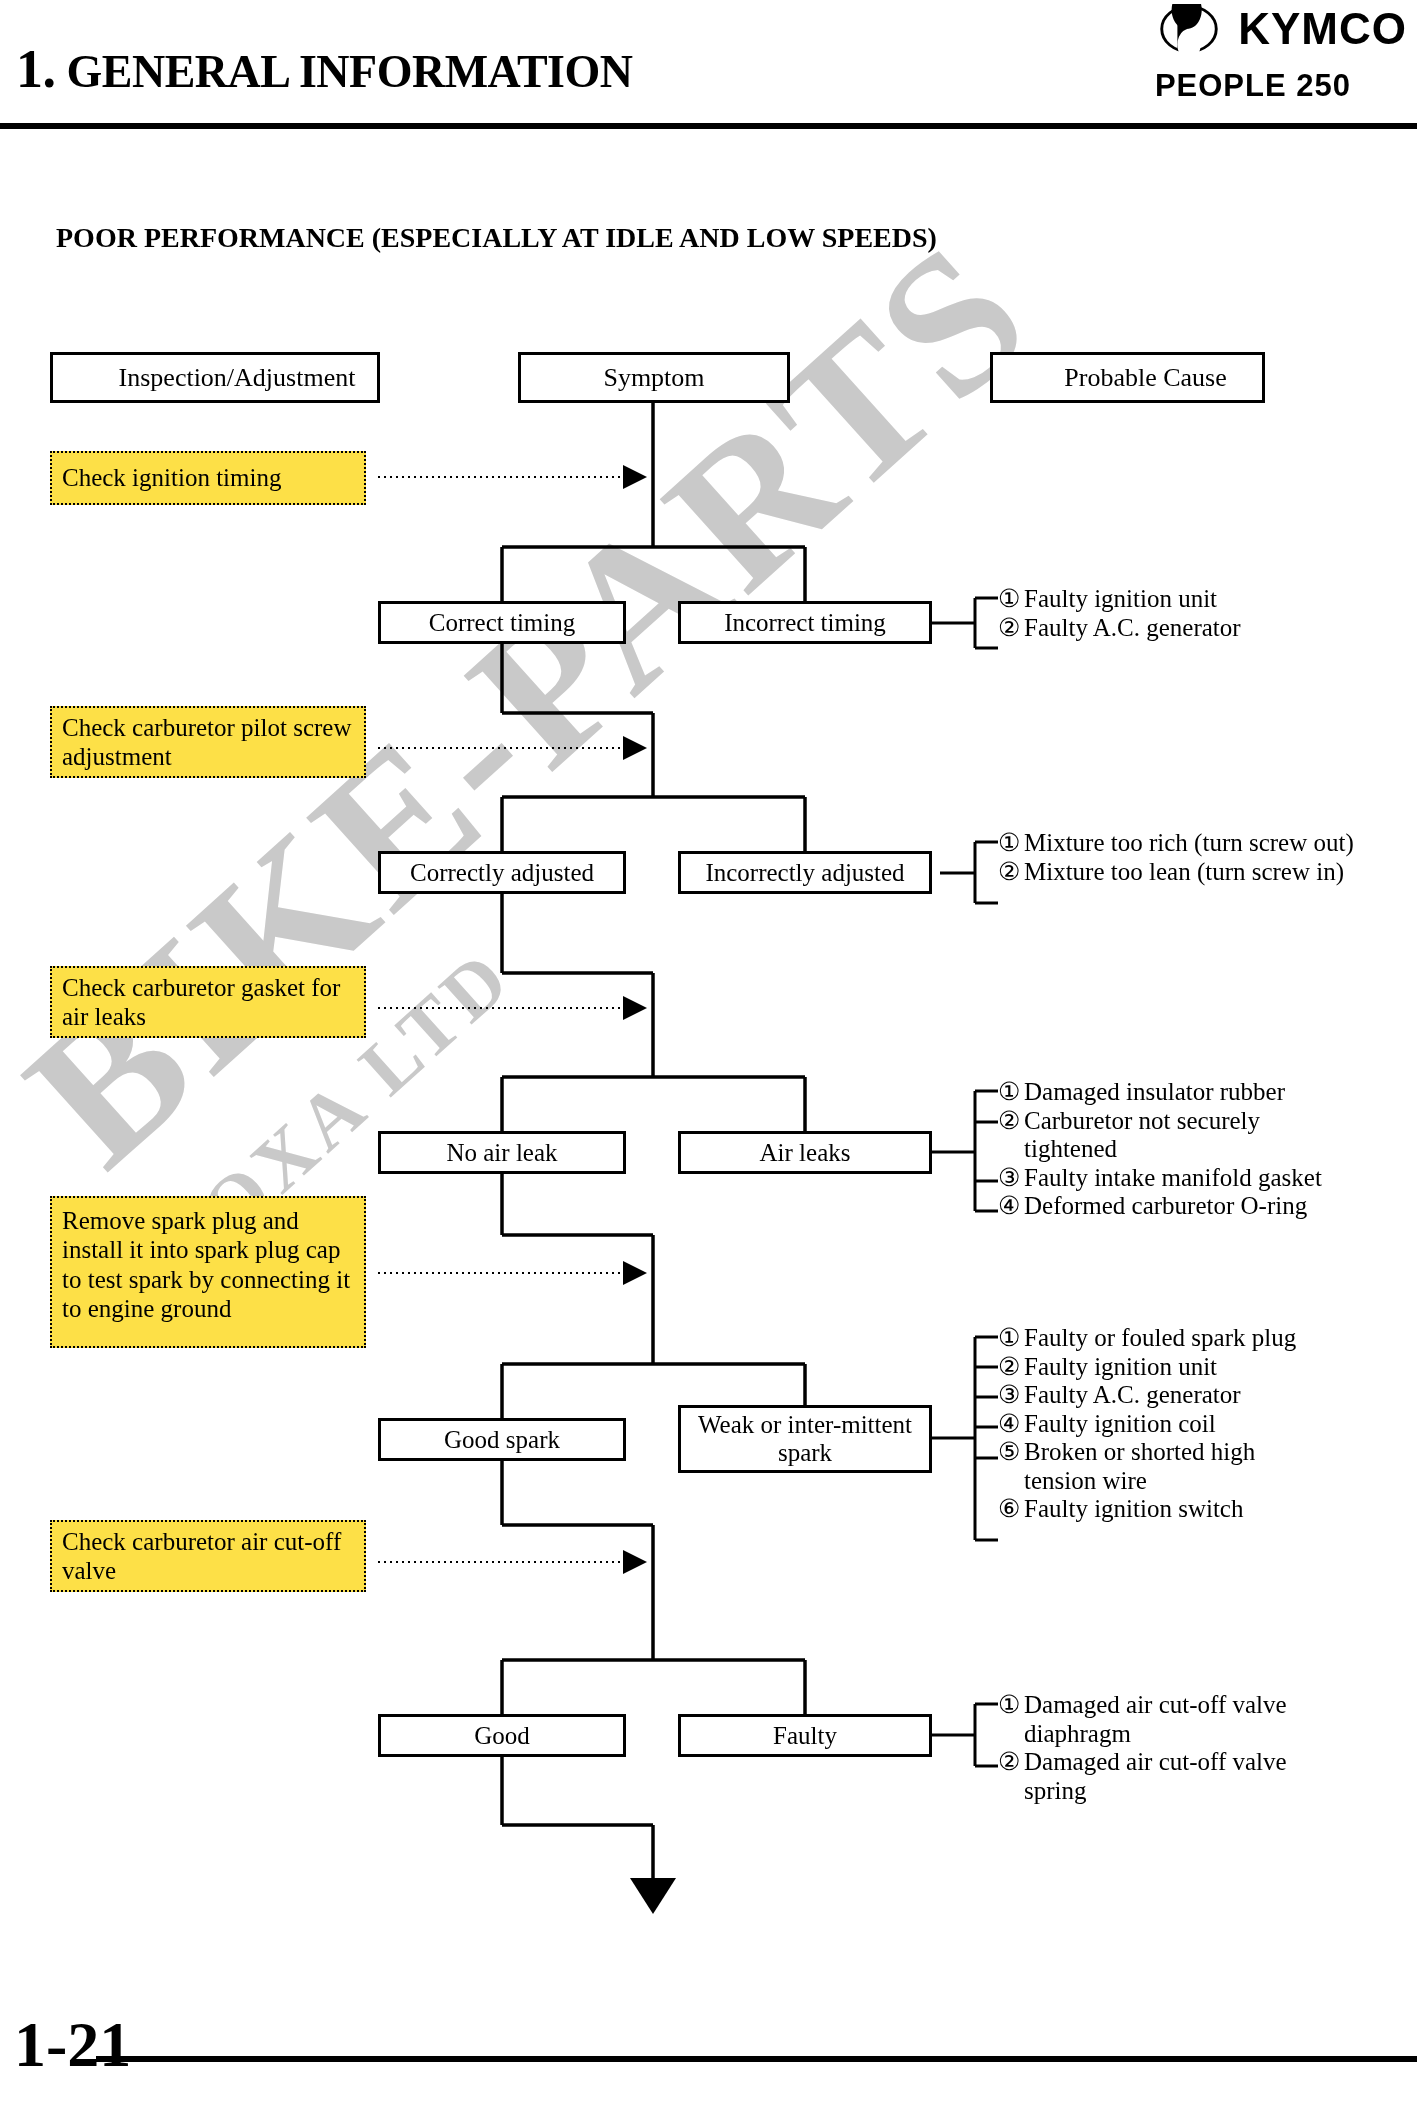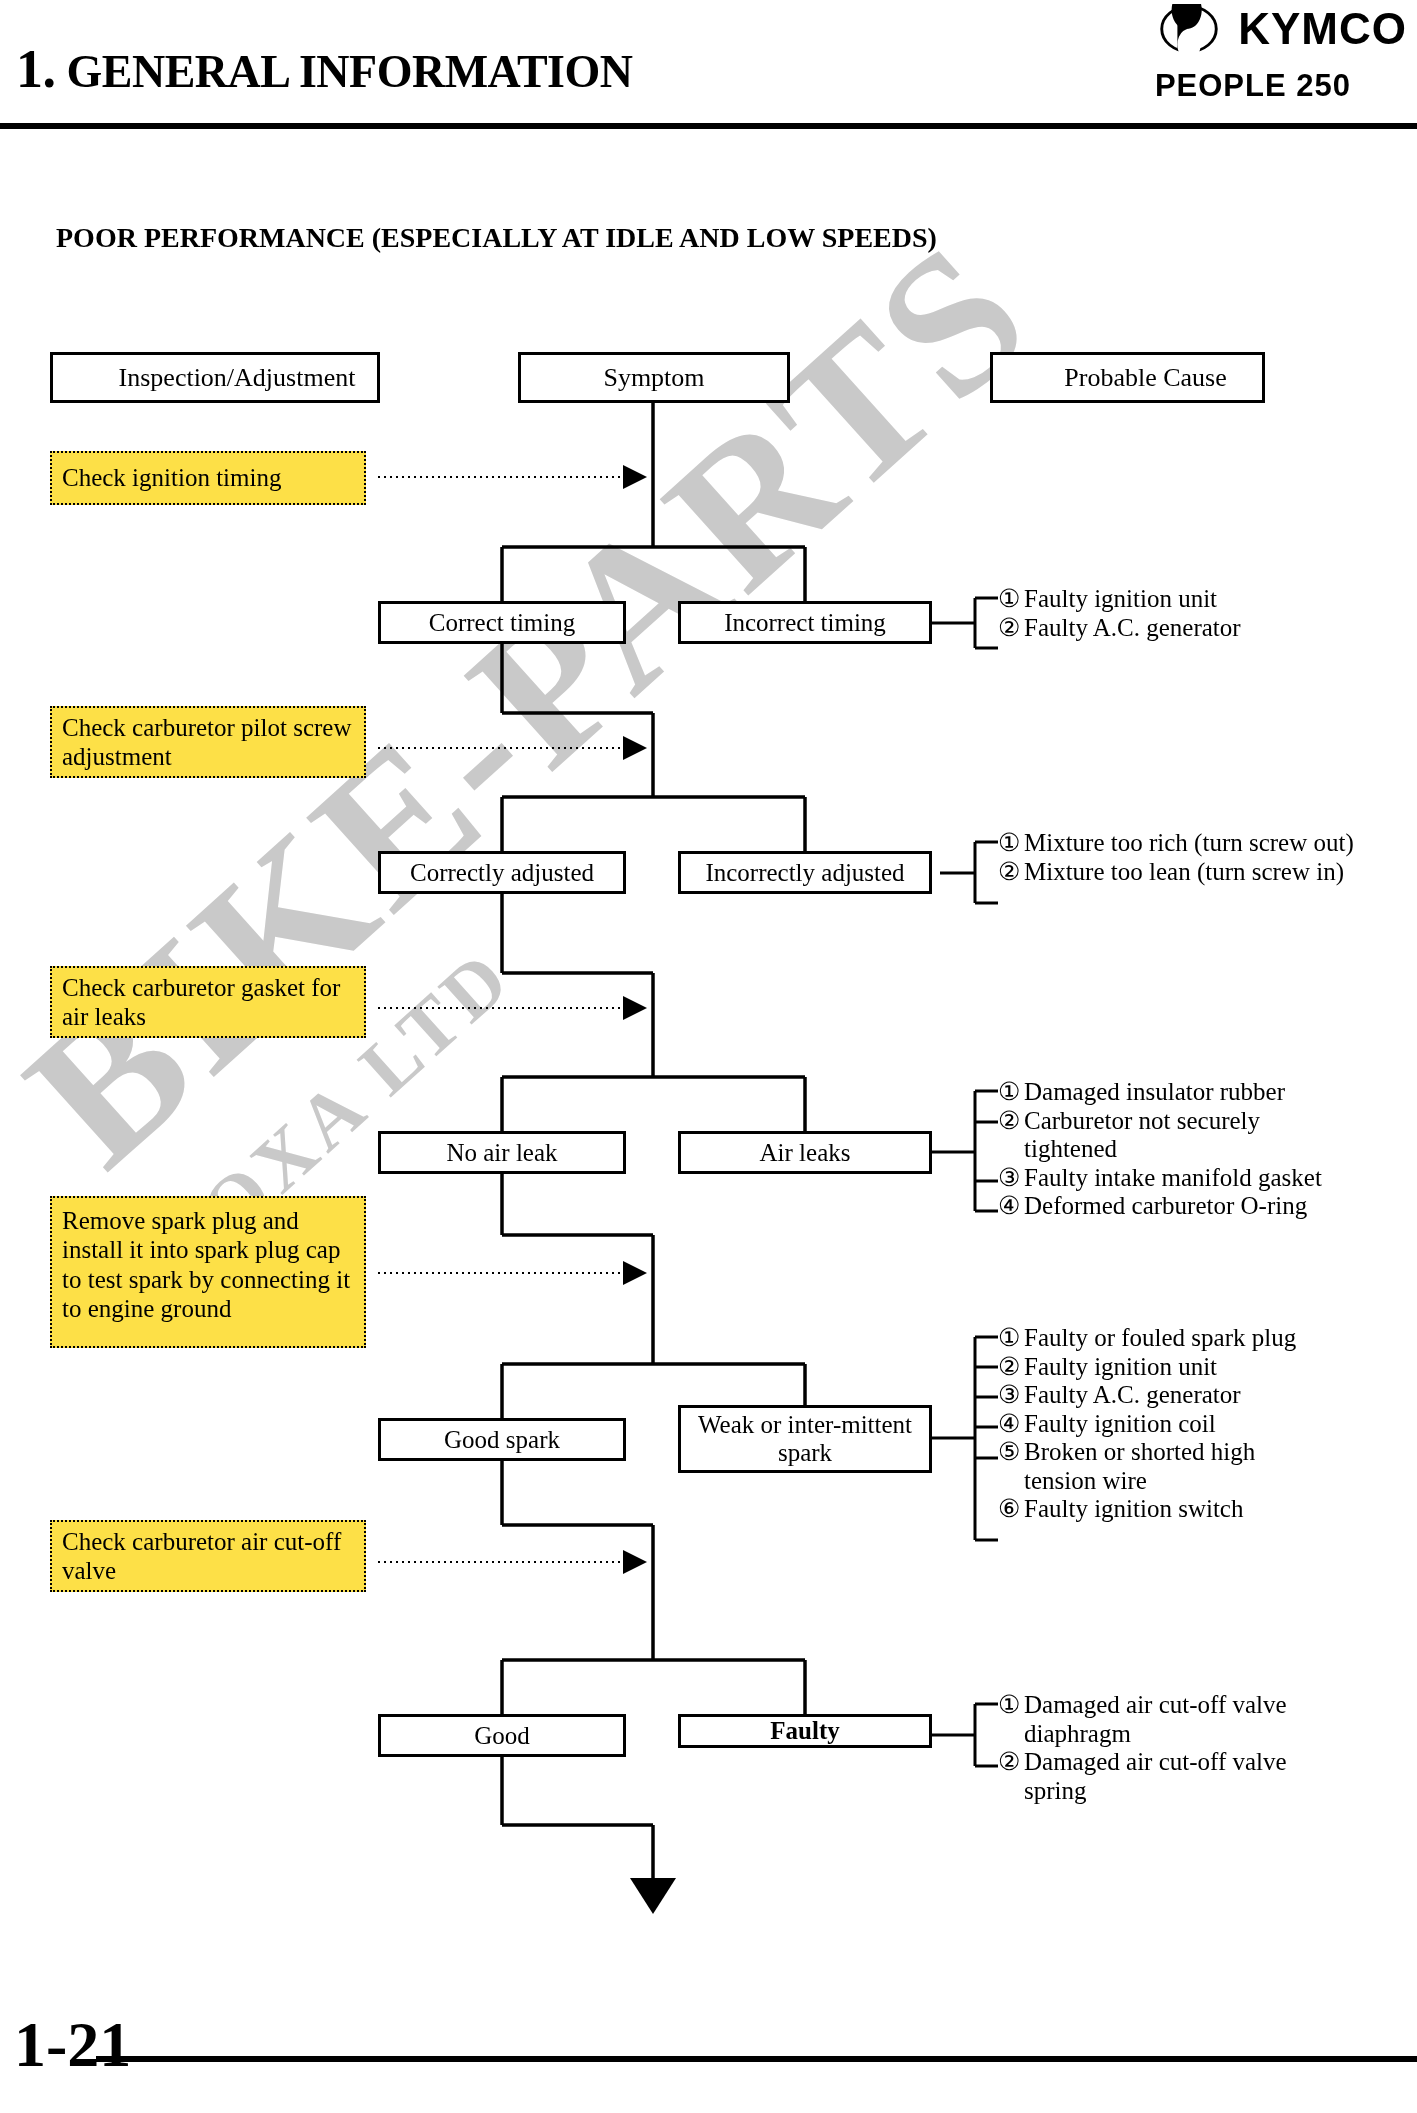--- a/index.html
+++ b/index.html
@@ -421,21 +421,21 @@
         <span class="cause-wrap" style="width:270px;">Broken or shorted high tension wire</span>
       </div>
       <div class="cause-row">
         <span class="cause-num">⑥</span>
         <span class="cause-txt">Faulty ignition switch</span>
       </div>
     </div>
 
     <div class="insp" style="left:50px; top:1520px; width:316px; height:72px;">Check carburetor air cut-off valve</div>
     <div class="box" style="left:378px; top:1714px; width:248px; height:43px;">Good</div>
-    <div class="box" style="left:678px; top:1714px; width:254px; height:34px;font-weight:bold;">Faulty</div>
+    <div class="box" style="left:678px; top:1714px; width:254px; height:43px;">Faulty</div>
     <div class="causes" style="left:998px; top:1691px;">
       <div class="cause-row">
         <span class="cause-num">①</span>
         <span class="cause-wrap" style="width:290px;">Damaged air cut-off valve diaphragm</span>
       </div>
       <div class="cause-row">
         <span class="cause-num">②</span>
         <span class="cause-wrap" style="width:290px;">Damaged air cut-off valve spring</span>
       </div>
     </div>

